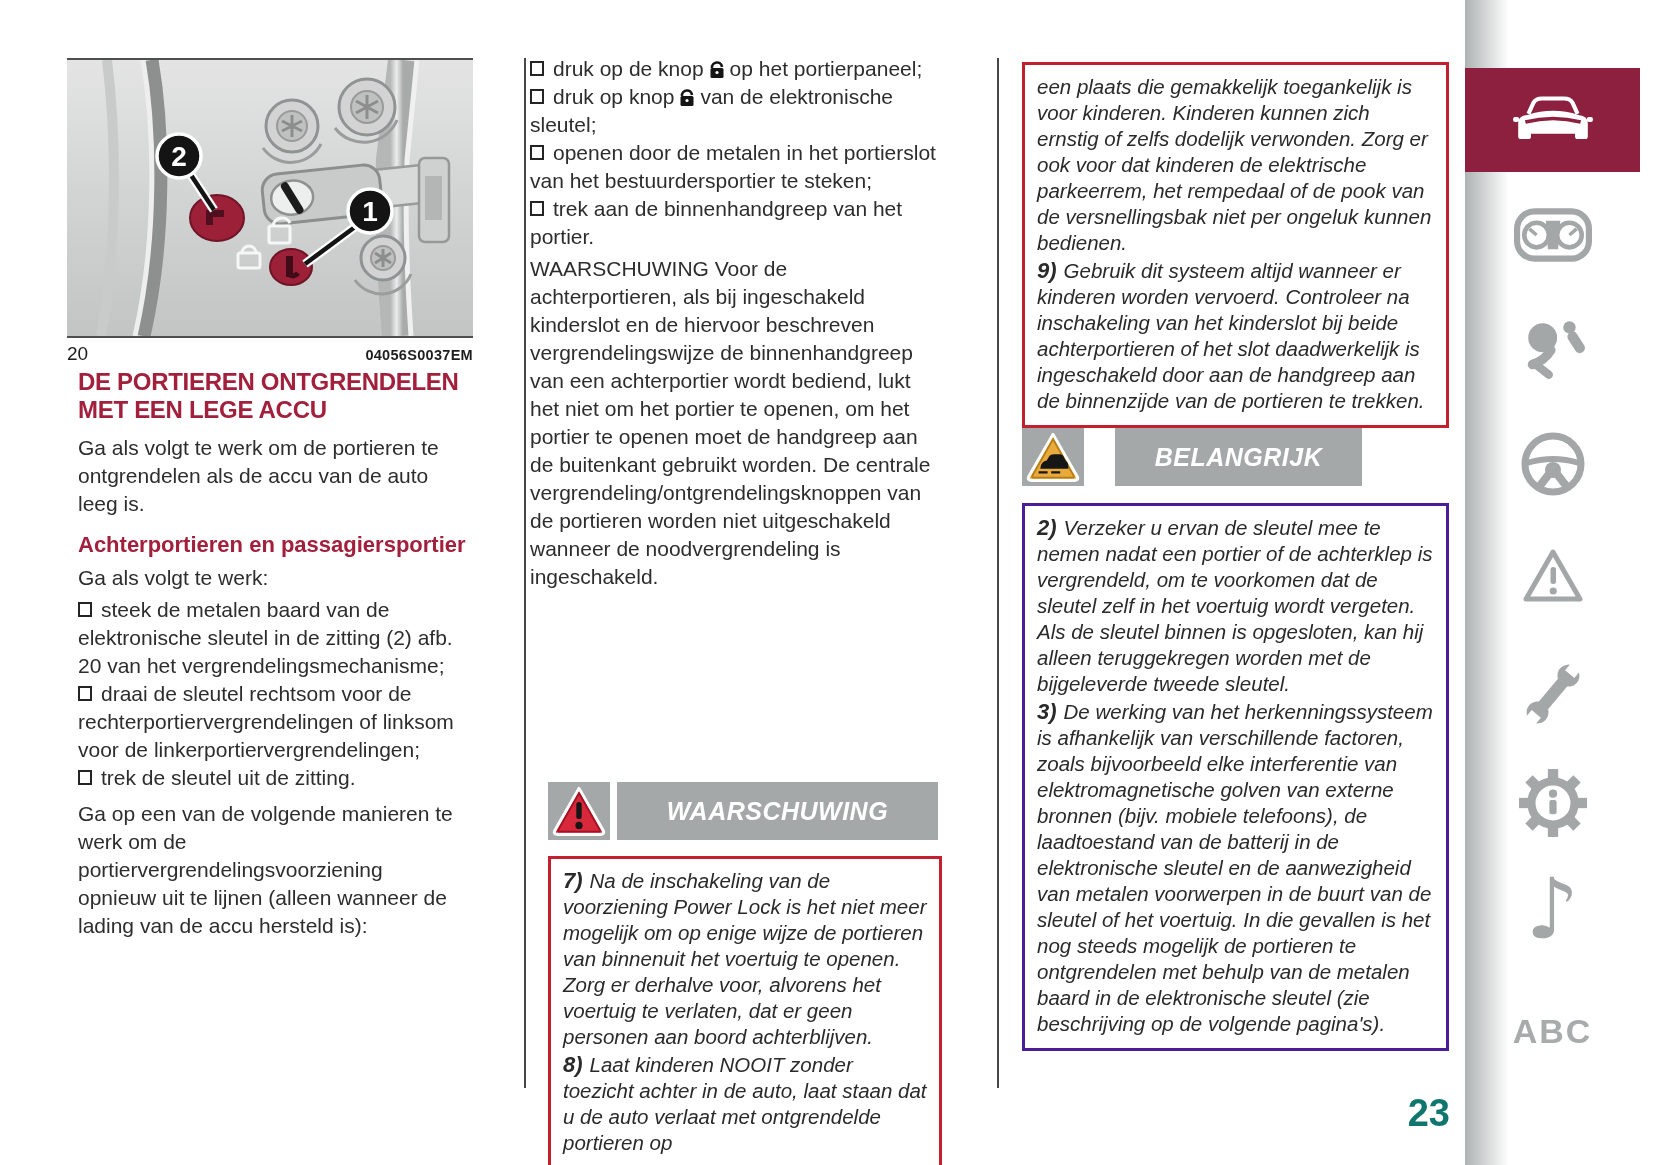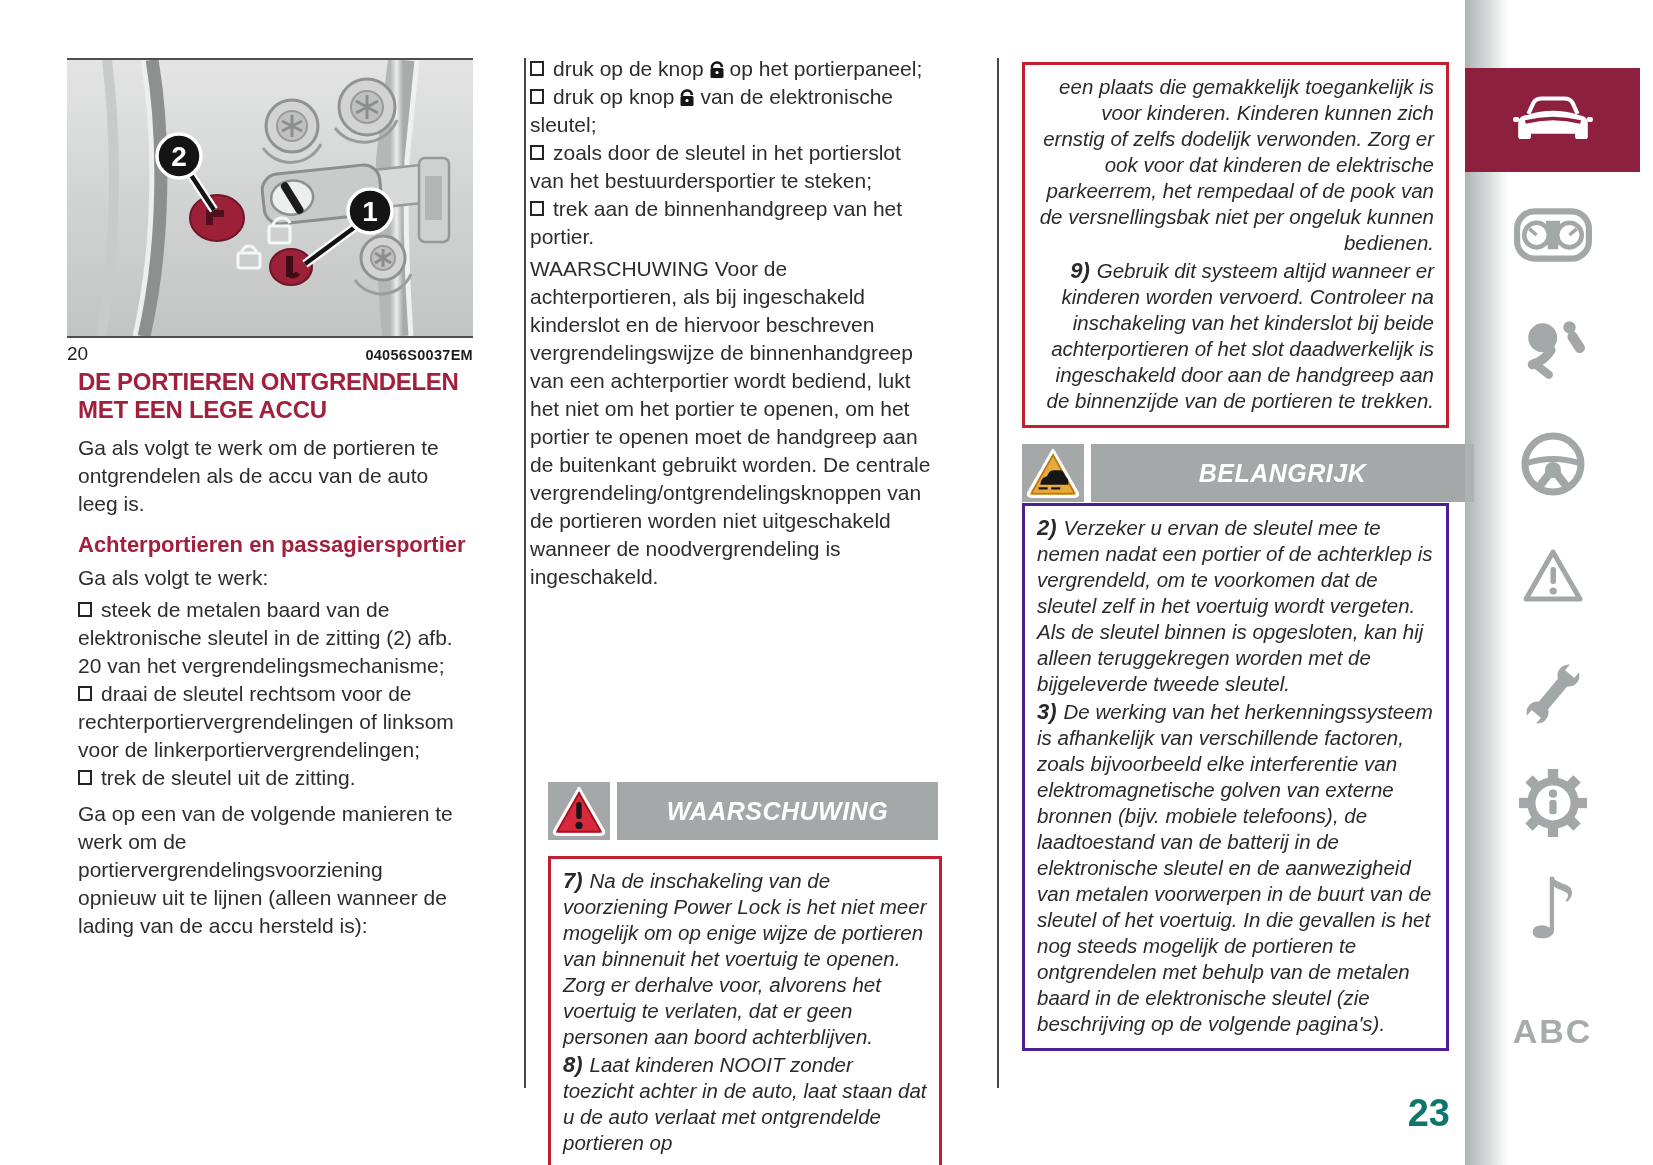--- a/index.html
+++ b/index.html
@@ -158,21 +158,21 @@
           <circle cx="8" cy="12.5" r="1.6" fill="#fff"></circle>
         </svg><span>op het portierpaneel;</span>
     </p>
     <p class="body bullet">
       <span class="sq"></span><span>druk op knop</span><svg class="lock-ic" width="16" height="19" viewBox="0 0 16 19">
           <path d="M3 8 a5 5 0 0 1 10 -1" stroke="#151515" stroke-width="2.6" fill="none"></path>
           <rect x="1.5" y="8" width="13" height="10" rx="1.5" fill="#151515"></rect>
           <circle cx="8" cy="12.5" r="1.6" fill="#fff"></circle>
         </svg><span>van de elektronische sleutel;</span>
     </p>
-    <p class="body bullet"><span class="sq"></span><span>zoals door de sleutel in het portierslot van het bestuurdersportier te steken;</span></p>
+    <p class="body bullet"><span class="sq"></span><span>openen door de metalen in het portierslot van het bestuurdersportier te steken;</span></p>
     <p class="body bullet"><span class="sq"></span><span>trek aan de binnenhandgreep van het portier.</span></p>
     <p class="body" style="margin-top:4px">WAARSCHUWING Voor de achterportieren, als bij ingeschakeld kinderslot en de hiervoor beschreven vergrendelingswijze de binnenhandgreep van een achterportier wordt bediend, lukt het niet om het portier te openen, om het portier te openen moet de handgreep aan de buitenkant gebruikt worden. De centrale vergrendeling/ontgrendelingsknoppen van de portieren worden niet uitgeschakeld wanneer de noodvergrendeling is ingeschakeld.</p>
   </section>
 
   <div class="hdr" style="left:548px;top:782px;width:390px;">
     <div class="icell">
       <svg width="54" height="52" viewBox="0 0 60 56">
         <path d="M30 3 L57 50 Q58.5 54 53.5 54 L6.5 54 Q1.5 54 3 50 Z" fill="#d7293b" stroke="#ffffff" stroke-width="3.5" stroke-linejoin="round"></path>
         <path d="M30 8 L53 49 Q53.8 51 51 51 L9 51 Q6.2 51 7 49 Z" fill="none" stroke="#a31224" stroke-width="2"></path>
         <rect x="27" y="18" width="6" height="19" rx="3" fill="#161616"></rect>
@@ -181,26 +181,26 @@
     </div>
     <div class="hgap"></div>
     <div class="tcell">WAARSCHUWING</div>
   </div>
 
   <div class="wbox" style="left:548px;top:856px;width:364px;">
     <p><b class="num">7)</b><span>Na de inschakeling van de voorziening Power Lock is het niet meer mogelijk om op enige wijze de portieren van binnenuit het voertuig te openen. Zorg er derhalve voor, alvorens het voertuig te verlaten, dat er geen personen aan boord achterblijven.</span></p>
     <p><b class="num">8)</b><span>Laat kinderen NOOIT zonder toezicht achter in de auto, laat staan dat u de auto verlaat met ontgrendelde portieren op</span></p>
   </div>
 
-  <div class="wbox" style="left:1022px;top:62px;width:397px;text-align:right;">
+  <div class="wbox" style="left:1022px;top:62px;width:397px;">
     <p>een plaats die gemakkelijk toegankelijk is voor kinderen. Kinderen kunnen zich ernstig of zelfs dodelijk verwonden. Zorg er ook voor dat kinderen de elektrische parkeerrem, het rempedaal of de pook van de versnellingsbak niet per ongeluk kunnen bedienen.</p>
     <p><b class="num">9)</b><span>Gebruik dit systeem altijd wanneer er kinderen worden vervoerd. Controleer na inschakeling van het kinderslot bij beide achterportieren of het slot daadwerkelijk is ingeschakeld door aan de handgreep aan de binnenzijde van de portieren te trekken.</span></p>
   </div>
 
-  <div class="hdr" style="left:1022px;top:444px;width:452px;">
+  <div class="hdr" style="left:1022px;top:428px;width:340px;gap:12px;">
     <div class="icell">
       <svg width="54" height="52" viewBox="0 0 60 56">
         <path d="M30 3 L57 50 Q58.5 54 53.5 54 L6.5 54 Q1.5 54 3 50 Z" fill="#e9aa3d" stroke="#ffffff" stroke-width="3.5" stroke-linejoin="round"></path>
         <path d="M30 8 L53 49 Q53.8 51 51 51 L9 51 Q6.2 51 7 49 Z" fill="none" stroke="#b97c14" stroke-width="2"></path>
         <path d="M16 40 Q17 33 23 32 L26 27 Q27 25 31 25 L38 25 Q41 25 42 28 L44 32 Q47 34 47 38 L47 41 L16 41 Z" fill="#161616"></path>
         <path d="M14 45 L24 45 M28 45 L38 45" stroke="#161616" stroke-width="2.5"></path>
       </svg>
     </div>
     <div class="hgap"></div>
     <div class="tcell">BELANGRIJK</div>

